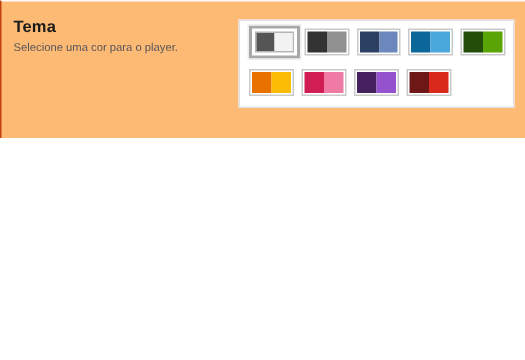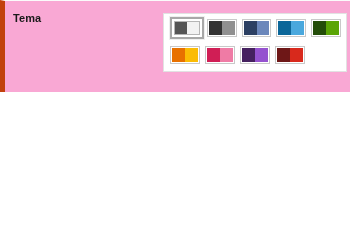--- a/index.html
+++ b/index.html
@@ -11,22 +11,22 @@
     height: 92px;
     background: #ffffff;
     font-family: "Liberation Sans", sans-serif;
     overflow: hidden;
   }
   #page {
     position: relative;
     width: 350px;
     height: 92px;
     box-sizing: border-box;
-    background: #f9a8d4;
-    border-left: 5px solid #c2410c;
+    background: #fdba74;
+    border-left: 1px solid #c2410c;
     border-top: 1px solid #fbfbfb;
     text-decoration: underline;
   }
 
   
   #label-col {
     position: absolute;
     left: 8px;
     top: 11px;
     width: 140px;
@@ -110,20 +110,21 @@
     height: 100%;
   }
 </style>
 </head>
 <body>
 
 <div id="page">
 
   <div id="label-col">
     <div id="section-title">Tema</div>
+    <div id="section-desc">Selecione uma cor para o player.</div>
   </div>
 
   <div id="theme-panel">
     <div class="swatch-row" id="row-0">
         <div class="swatch selected">
           <div class="inner">
             <div class="half" style="background: rgb(85, 85, 85);"></div>
             <div class="half" style="background: rgb(242, 242, 242);"></div>
           </div>
         </div>

